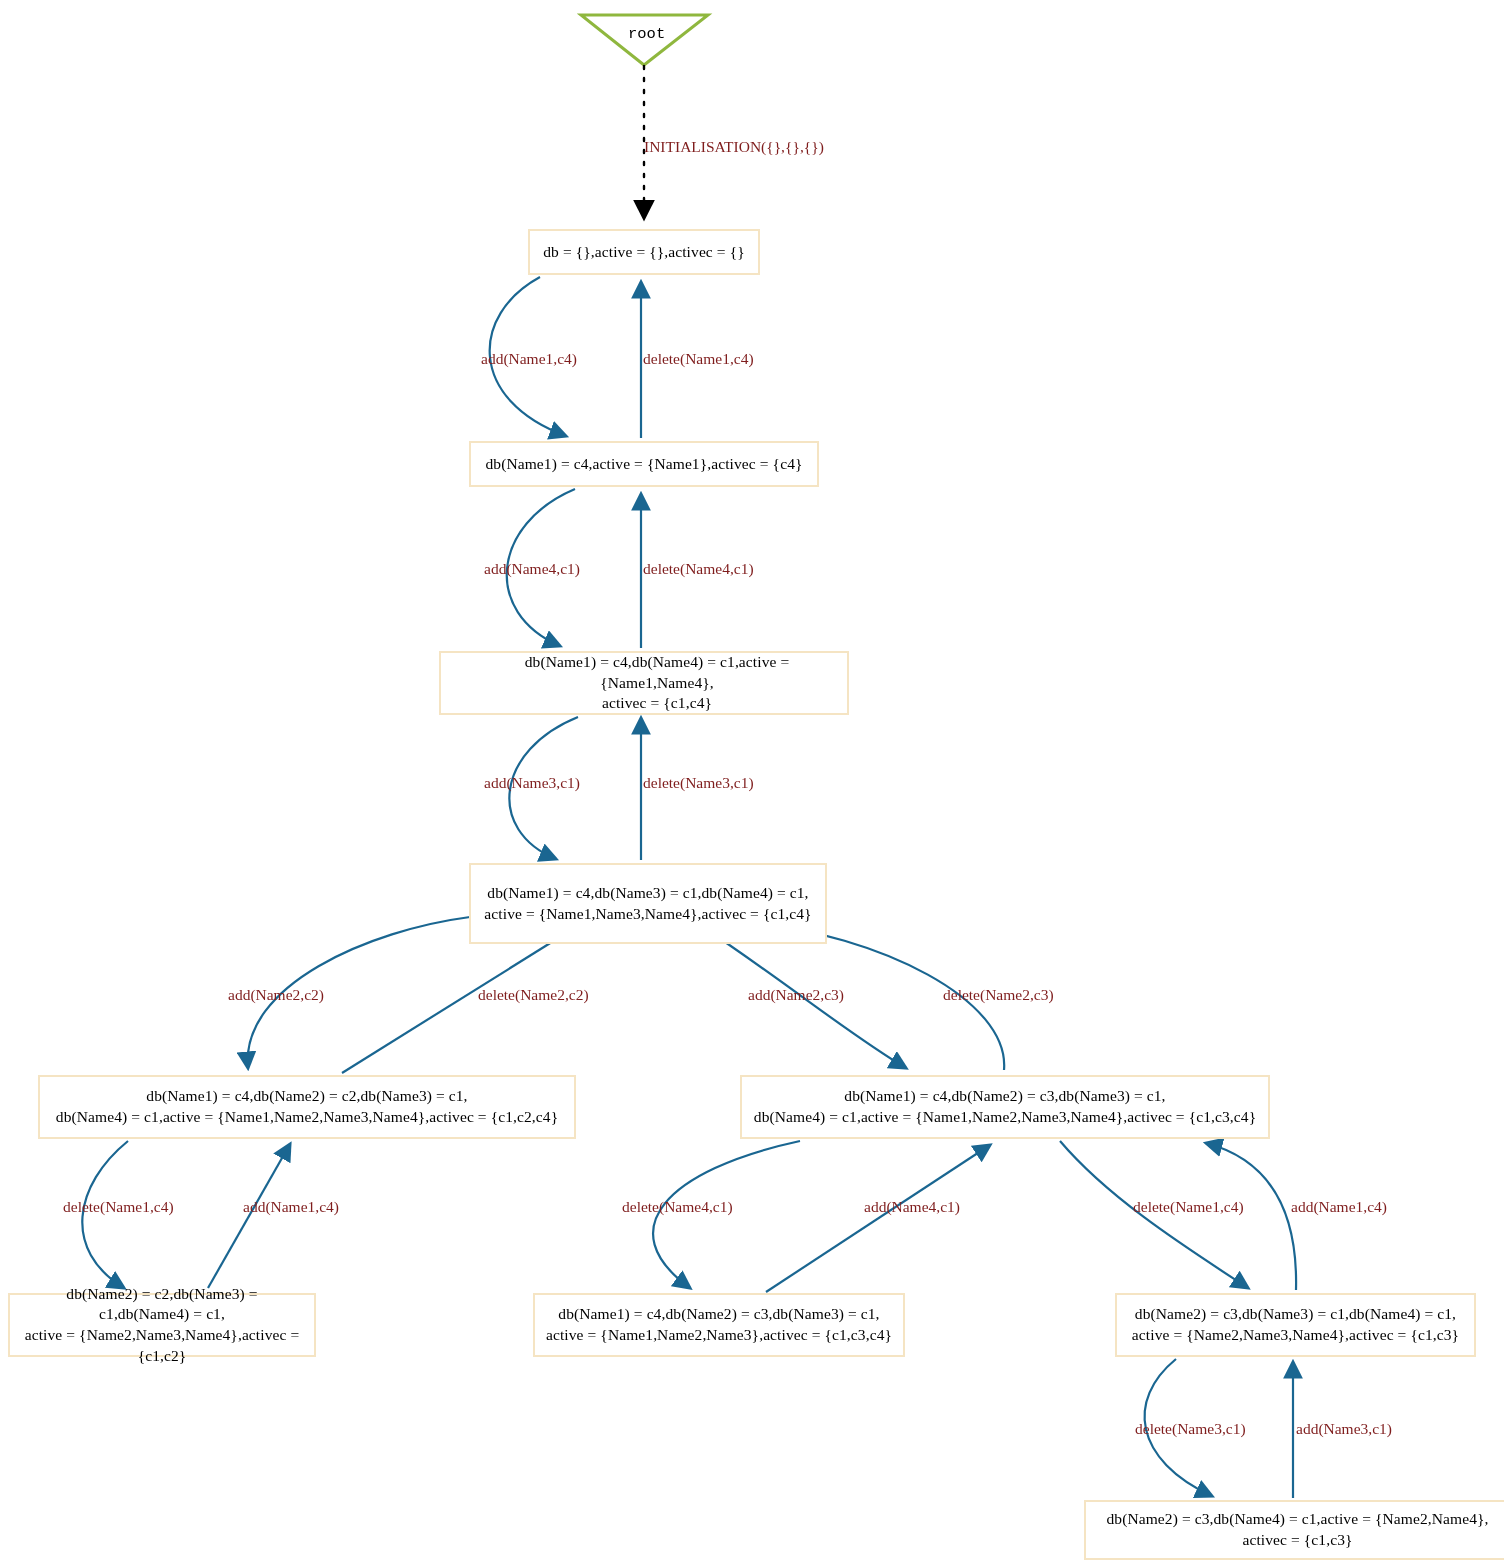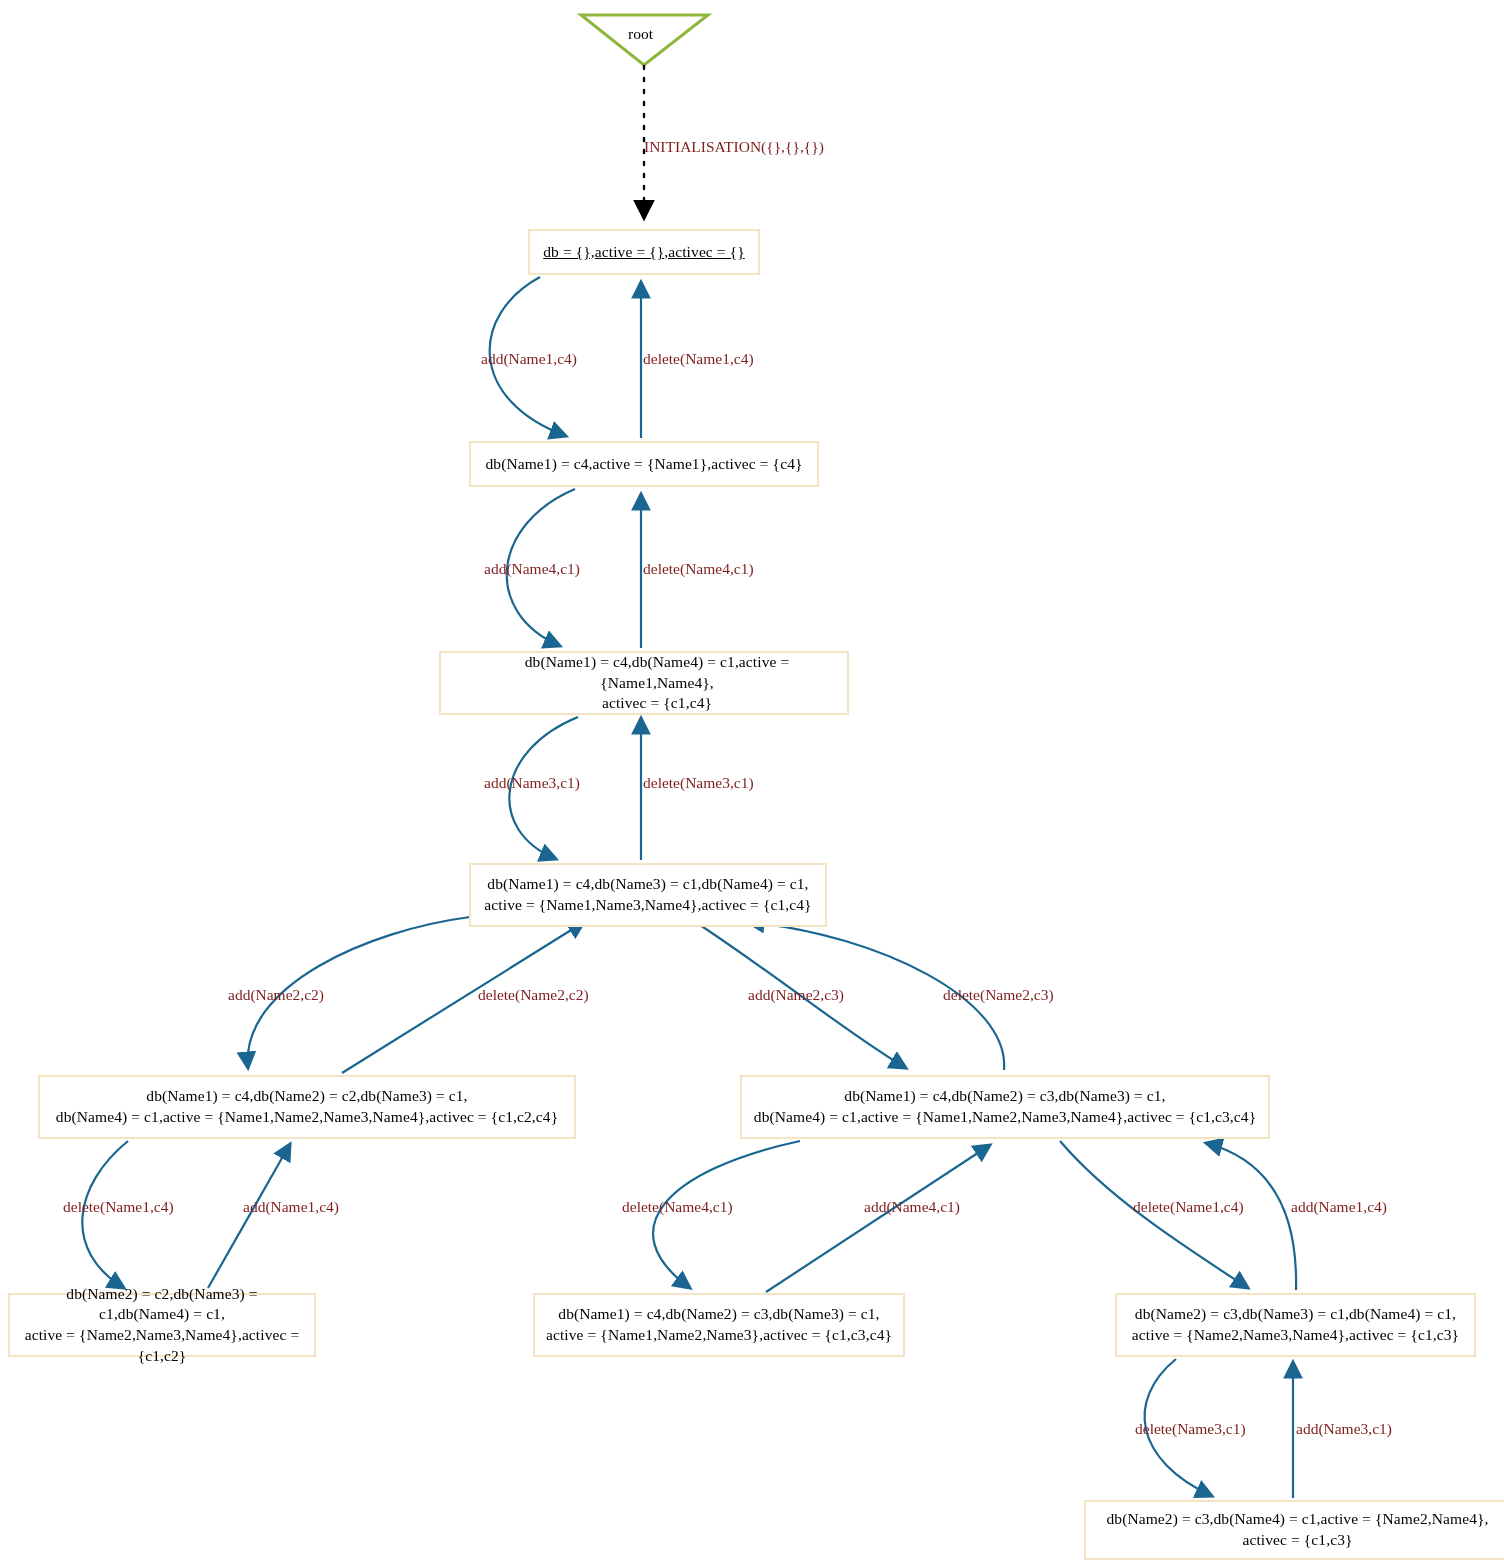--- a/index.html
+++ b/index.html
@@ -45,20 +45,21 @@
     position: absolute;
     font-size: 15.5px;
     line-height: 1;
     white-space: nowrap;
     color: #7f1d1d;
   }
   .root-label {
     position: absolute;
     font-size: 15.5px;
     white-space: nowrap;
+    font-family: Liberation Mono, monospace;
   }
 </style>
 </head>
 <body>
 
 <div id="canvas">
 
   <svg class="wires" viewBox="0 0 1504 1560" xmlns="http://www.w3.org/2000/svg">
     <defs>
       <marker id="ah" viewBox="0 0 12 12" refX="10" refY="6" markerWidth="9" markerHeight="9" orient="auto-start-reverse">
@@ -96,25 +97,25 @@
 
     <path d="M1060,1141 C1110,1200 1190,1250 1248,1288" fill="none" stroke="#1a6691" stroke-width="2.2" marker-end="url(#ah)"></path>
     <path d="M1296,1290 C1298,1210 1270,1160 1206,1143" fill="none" stroke="#1a6691" stroke-width="2.2" marker-end="url(#ah)"></path>
 
     <path d="M1176,1359 C1126,1400 1134,1460 1212,1496" fill="none" stroke="#1a6691" stroke-width="2.2" marker-end="url(#ah)"></path>
     <path d="M1293,1498 L1293,1362" fill="none" stroke="#1a6691" stroke-width="2.2" marker-end="url(#ah)"></path>
   </svg>
 
   <div class="root-label" style="left:628px;top:25px;">root</div>
 
-  <div class="state-node" style="left:528px;top:229px;width:232px;height:46px;text-decoration:underline;">db = {},active = {},activec = {}</div>
+  <div class="state-node" style="left:528px;top:229px;width:232px;height:46px;">db = {},active = {},activec = {}</div>
   <div class="state-node" style="left:469px;top:441px;width:350px;height:46px;text-align:right;">db(Name1) = c4,active = {Name1},activec = {c4}</div>
   <div class="state-node" style="left:439px;top:651px;width:410px;height:64px;padding-left:36px;">db(Name1) = c4,db(Name4) = c1,active = {Name1,Name4},
 activec = {c1,c4}</div>
-  <div class="state-node" style="left:469px;top:863px;width:358px;height:64px;">db(Name1) = c4,db(Name3) = c1,db(Name4) = c1,
+  <div class="state-node" style="left:469px;top:863px;width:358px;height:81px;">db(Name1) = c4,db(Name3) = c1,db(Name4) = c1,
 active = {Name1,Name3,Name4},activec = {c1,c4}</div>
   <div class="state-node" style="left:38px;top:1075px;width:538px;height:64px;">db(Name1) = c4,db(Name2) = c2,db(Name3) = c1,
 db(Name4) = c1,active = {Name1,Name2,Name3,Name4},activec = {c1,c2,c4}</div>
   <div class="state-node" style="left:740px;top:1075px;width:530px;height:64px;">db(Name1) = c4,db(Name2) = c3,db(Name3) = c1,
 db(Name4) = c1,active = {Name1,Name2,Name3,Name4},activec = {c1,c3,c4}</div>
   <div class="state-node" style="left:8px;top:1293px;width:308px;height:64px;">db(Name2) = c2,db(Name3) = c1,db(Name4) = c1,
 active = {Name2,Name3,Name4},activec = {c1,c2}</div>
   <div class="state-node" style="left:533px;top:1293px;width:372px;height:64px;">db(Name1) = c4,db(Name2) = c3,db(Name3) = c1,
 active = {Name1,Name2,Name3},activec = {c1,c3,c4}</div>
   <div class="state-node" style="left:1115px;top:1293px;width:361px;height:64px;">db(Name2) = c3,db(Name3) = c1,db(Name4) = c1,

